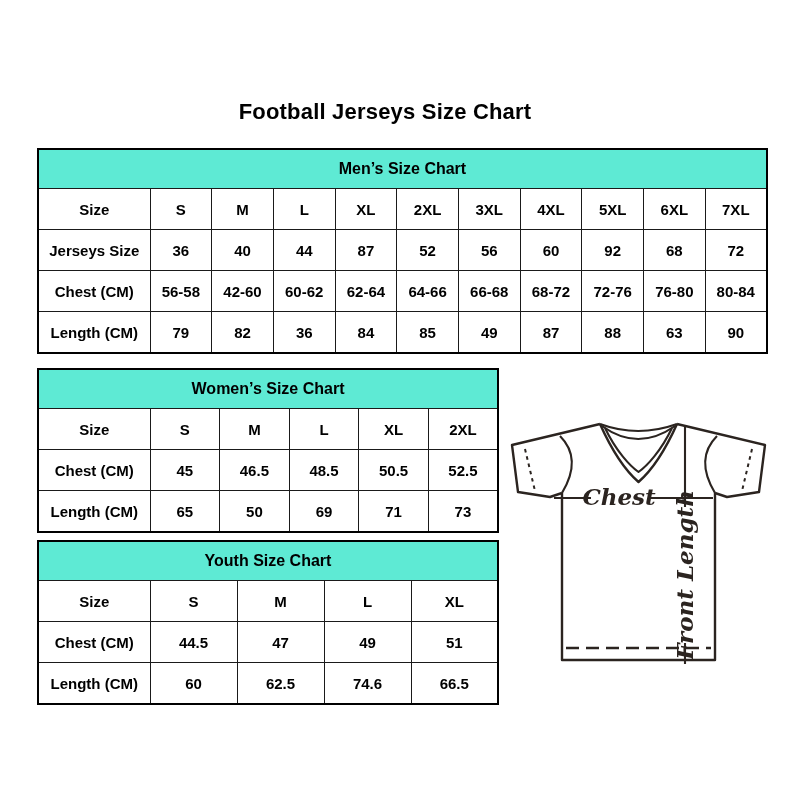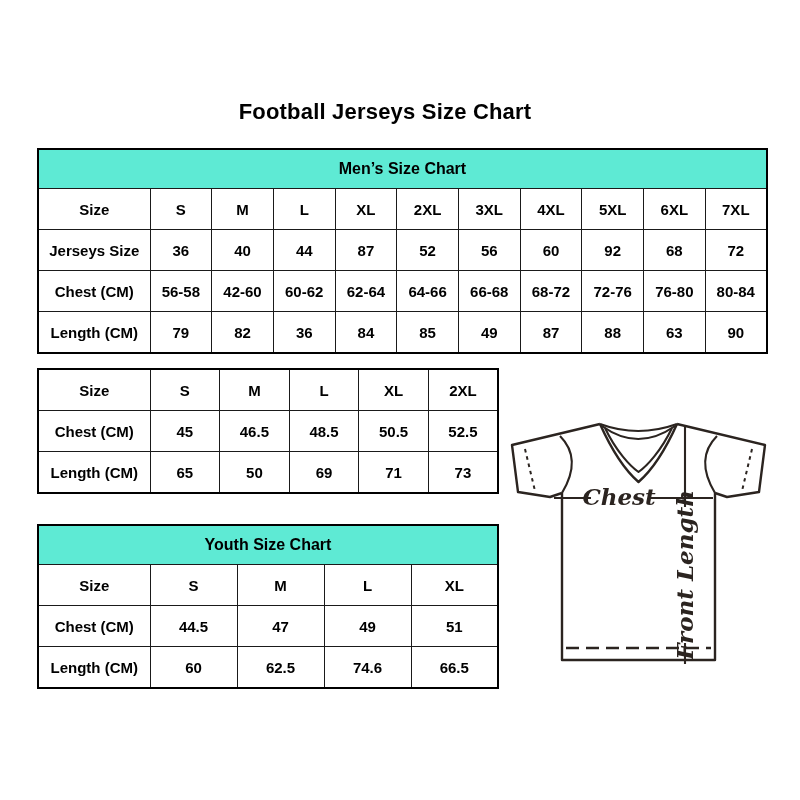--- a/index.html
+++ b/index.html
@@ -103,20 +103,23 @@
     </tr>
     </tbody>
   </table>
 
   <table class="sizes" style="left:37px;top:368px;width:460px">
     <colgroup>
         <col style="width:112px">
         <col span="5" style="width:69.6px">
       </colgroup>
     <tbody>
+    <tr class="band">
+      <th colspan="6">Women’s Size Chart</th>
+    </tr>
     <tr>
       <th>Size</th>
       <td>S</td>
       <td>M</td>
       <td>L</td>
       <td>XL</td>
       <td>2XL</td>
     </tr>
     <tr>
       <th>Chest (CM)</th>
@@ -130,21 +133,21 @@
       <th>Length (CM)</th>
       <td>65</td>
       <td>50</td>
       <td>69</td>
       <td>71</td>
       <td>73</td>
     </tr>
     </tbody>
   </table>
 
-  <table class="sizes" style="left:37px;top:524px;width:460px">
+  <table class="sizes" style="left:37px;top:540px;width:460px">
     <colgroup>
         <col style="width:112px">
         <col span="4" style="width:87px">
       </colgroup>
     <tbody>
     <tr class="band">
       <th colspan="5">Youth Size Chart</th>
     </tr>
     <tr>
       <th>Size</th>

